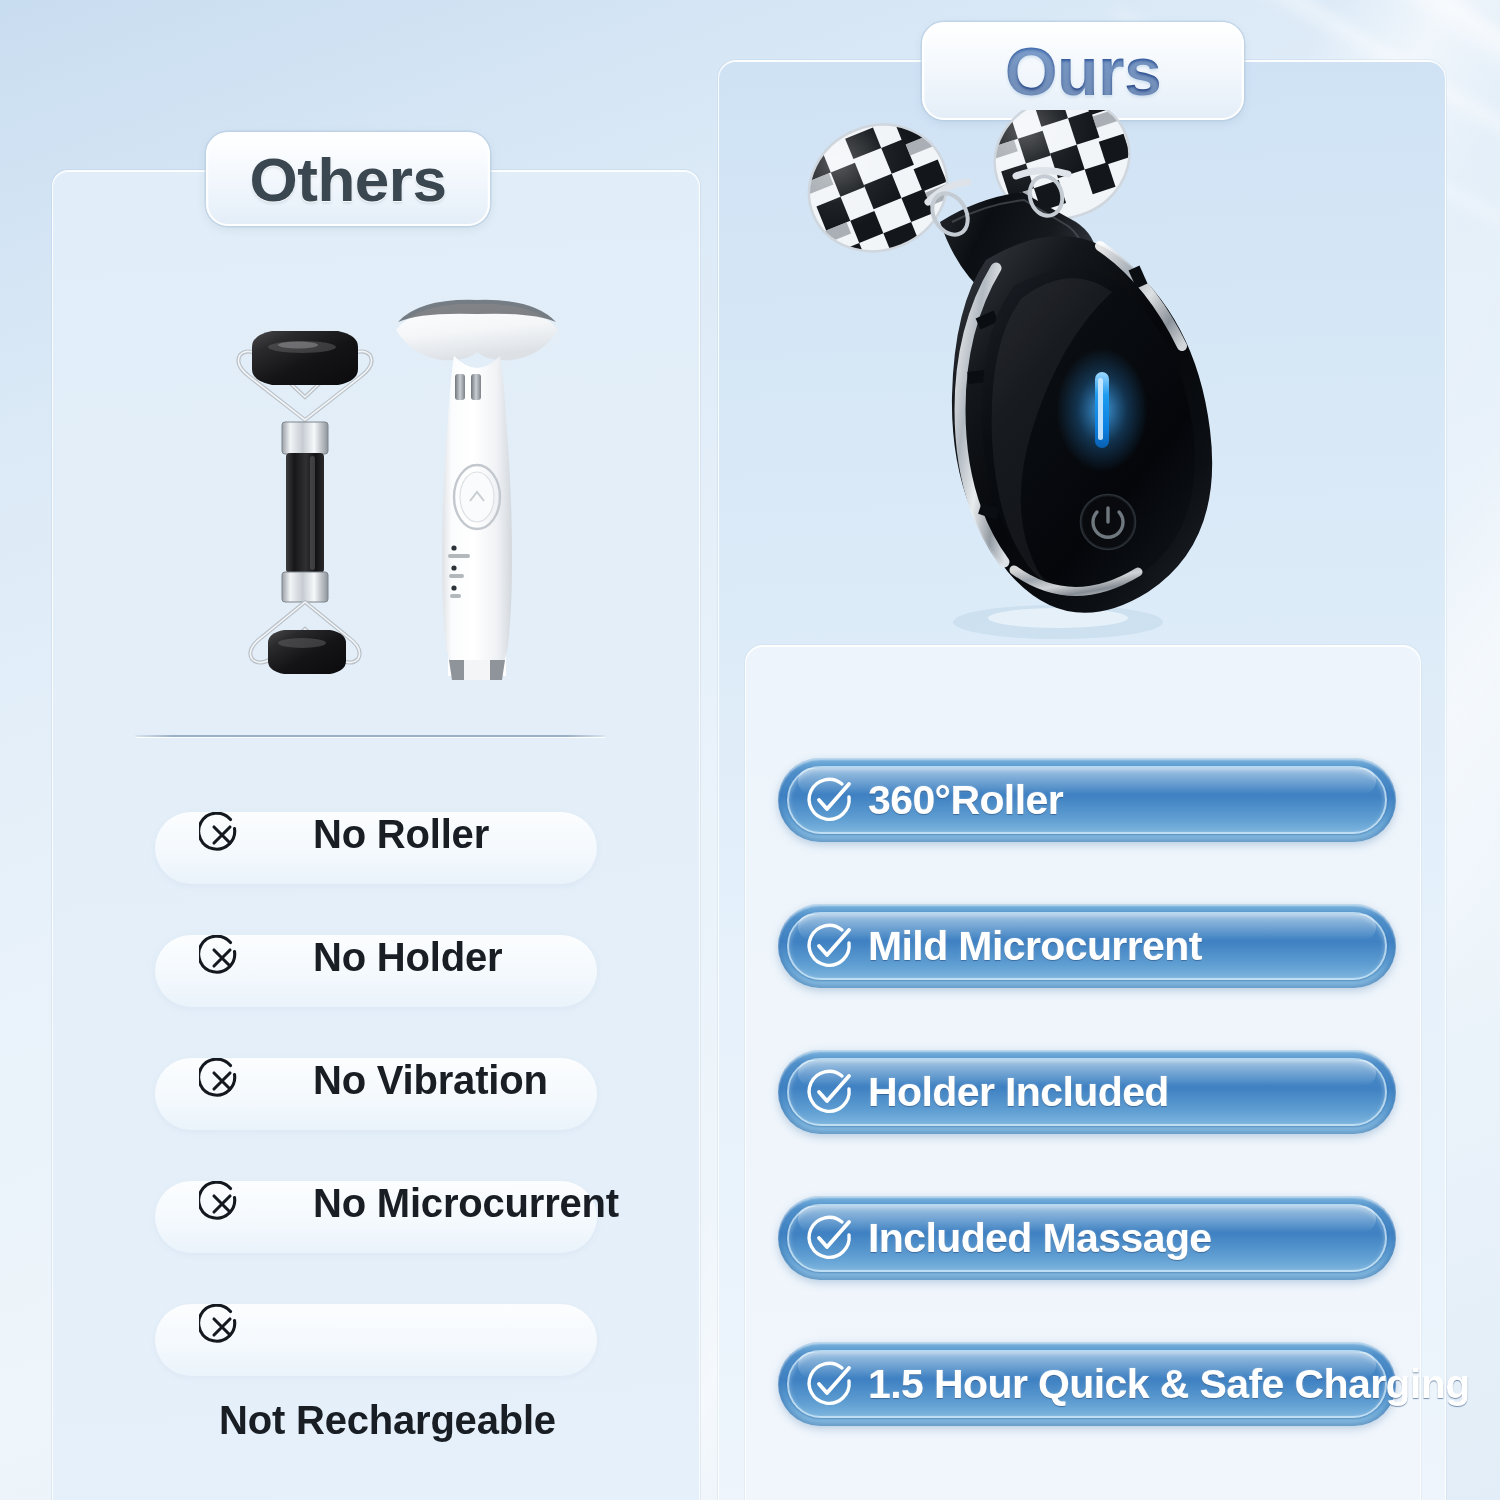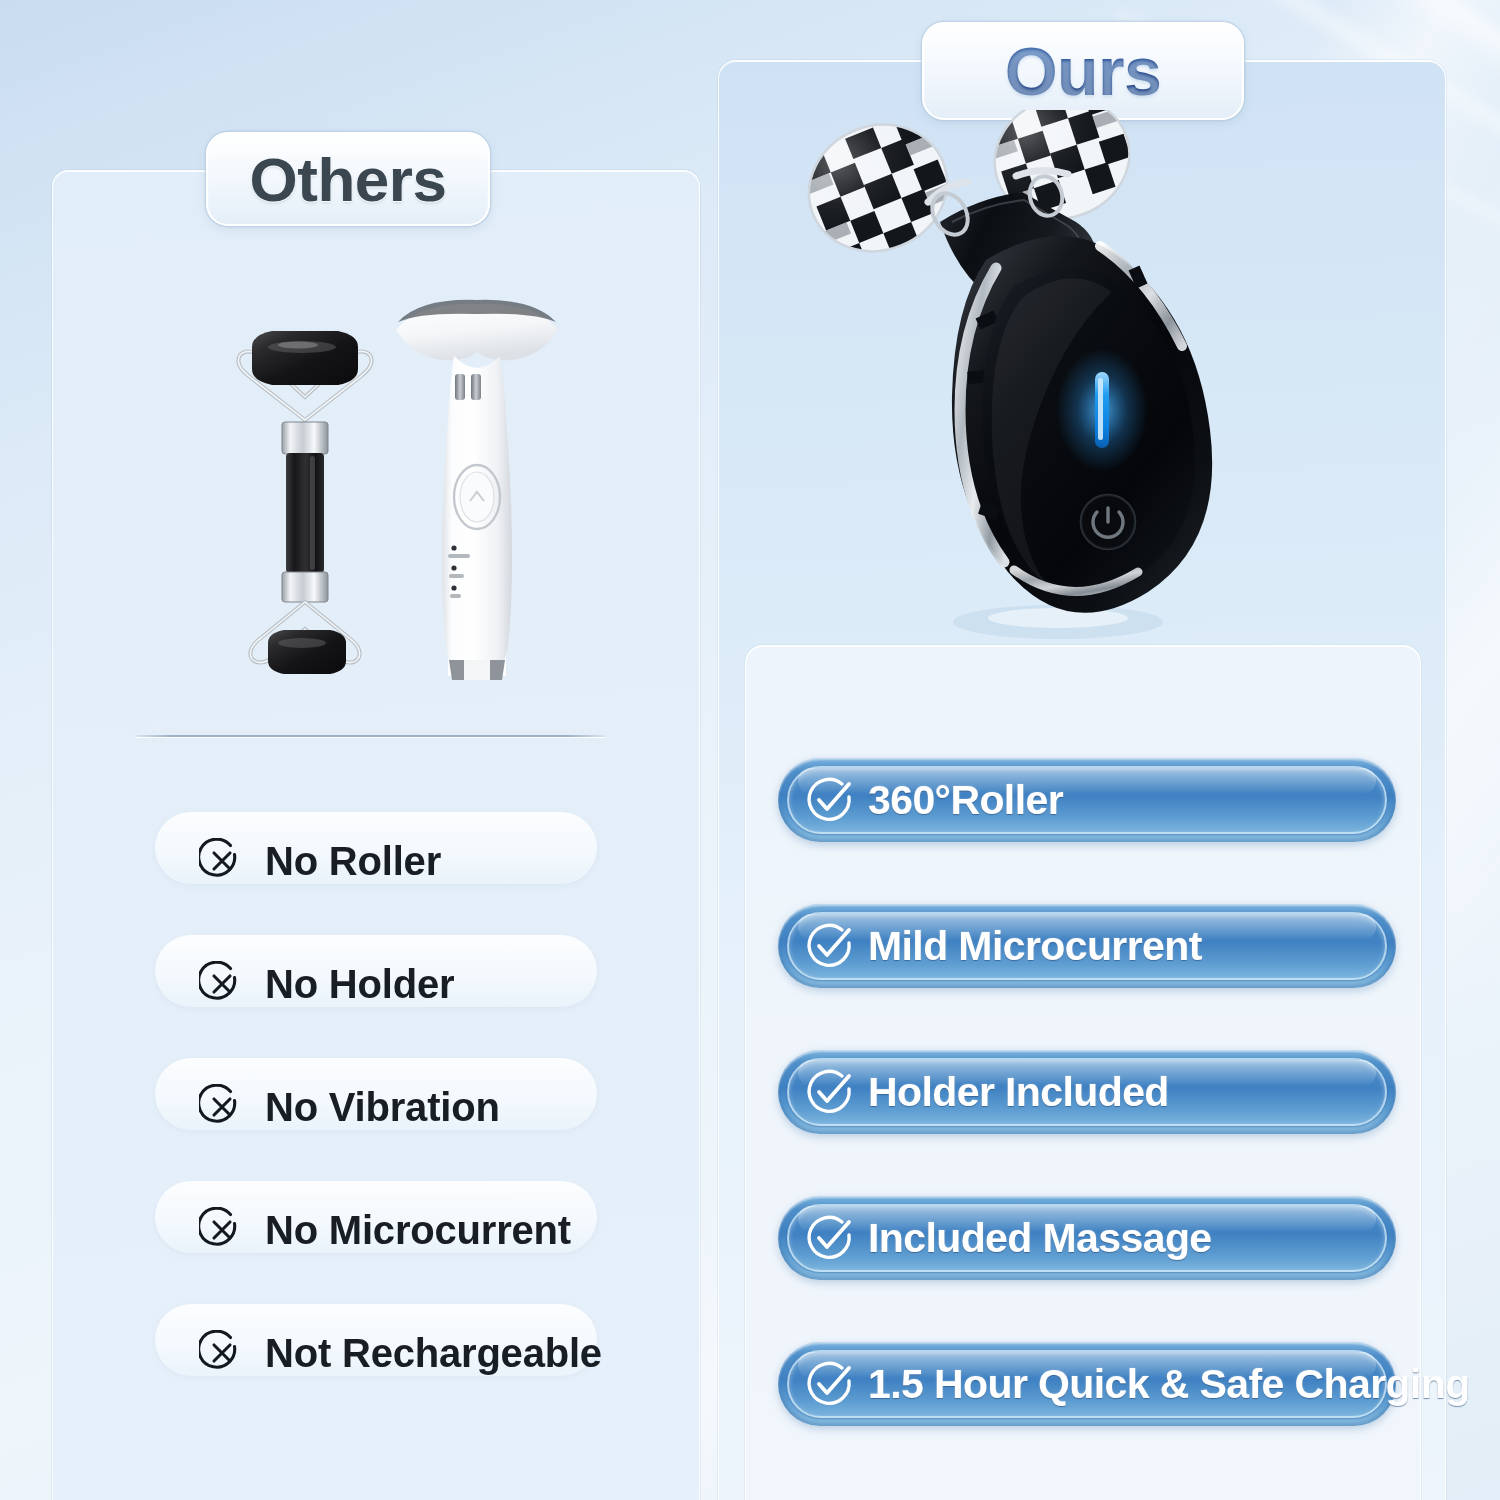--- a/index.html
+++ b/index.html
@@ -150,29 +150,30 @@
   #others-list {
     position: absolute;
     left: 155px;
     top: 812px;
     width: 442px;
   }
   .other-item {
     position: relative;
     box-sizing: border-box;
     display: flex;
-    align-items: flex-end;
+    align-items: flex-start;
     height: 72px;
     margin-bottom: 51px;
     padding-left: 44px;
     border-radius: 36px;
     background: linear-gradient(180deg, rgba(255,255,255,0.88) 0%, rgba(250,253,255,0.72) 55%, rgba(238,246,252,0.55) 100%);
     box-shadow: 0 2px 6px rgba(140,170,200,0.10);
-  }
-  .other-item:last-child { margin-bottom: 0; }
+    gap: 48px;
+  }
+  .other-item:last-child { margin-bottom: 0; flex-direction: column; }
 
   .x-icon { width: 46px; height: 46px; flex: 0 0 46px; }
   .other-label {
     margin-left: 20px;
     font-size: 40px;
     font-weight: 700;
     color: #181e24;
     letter-spacing: -0.2px;
     white-space: nowrap;
   }

